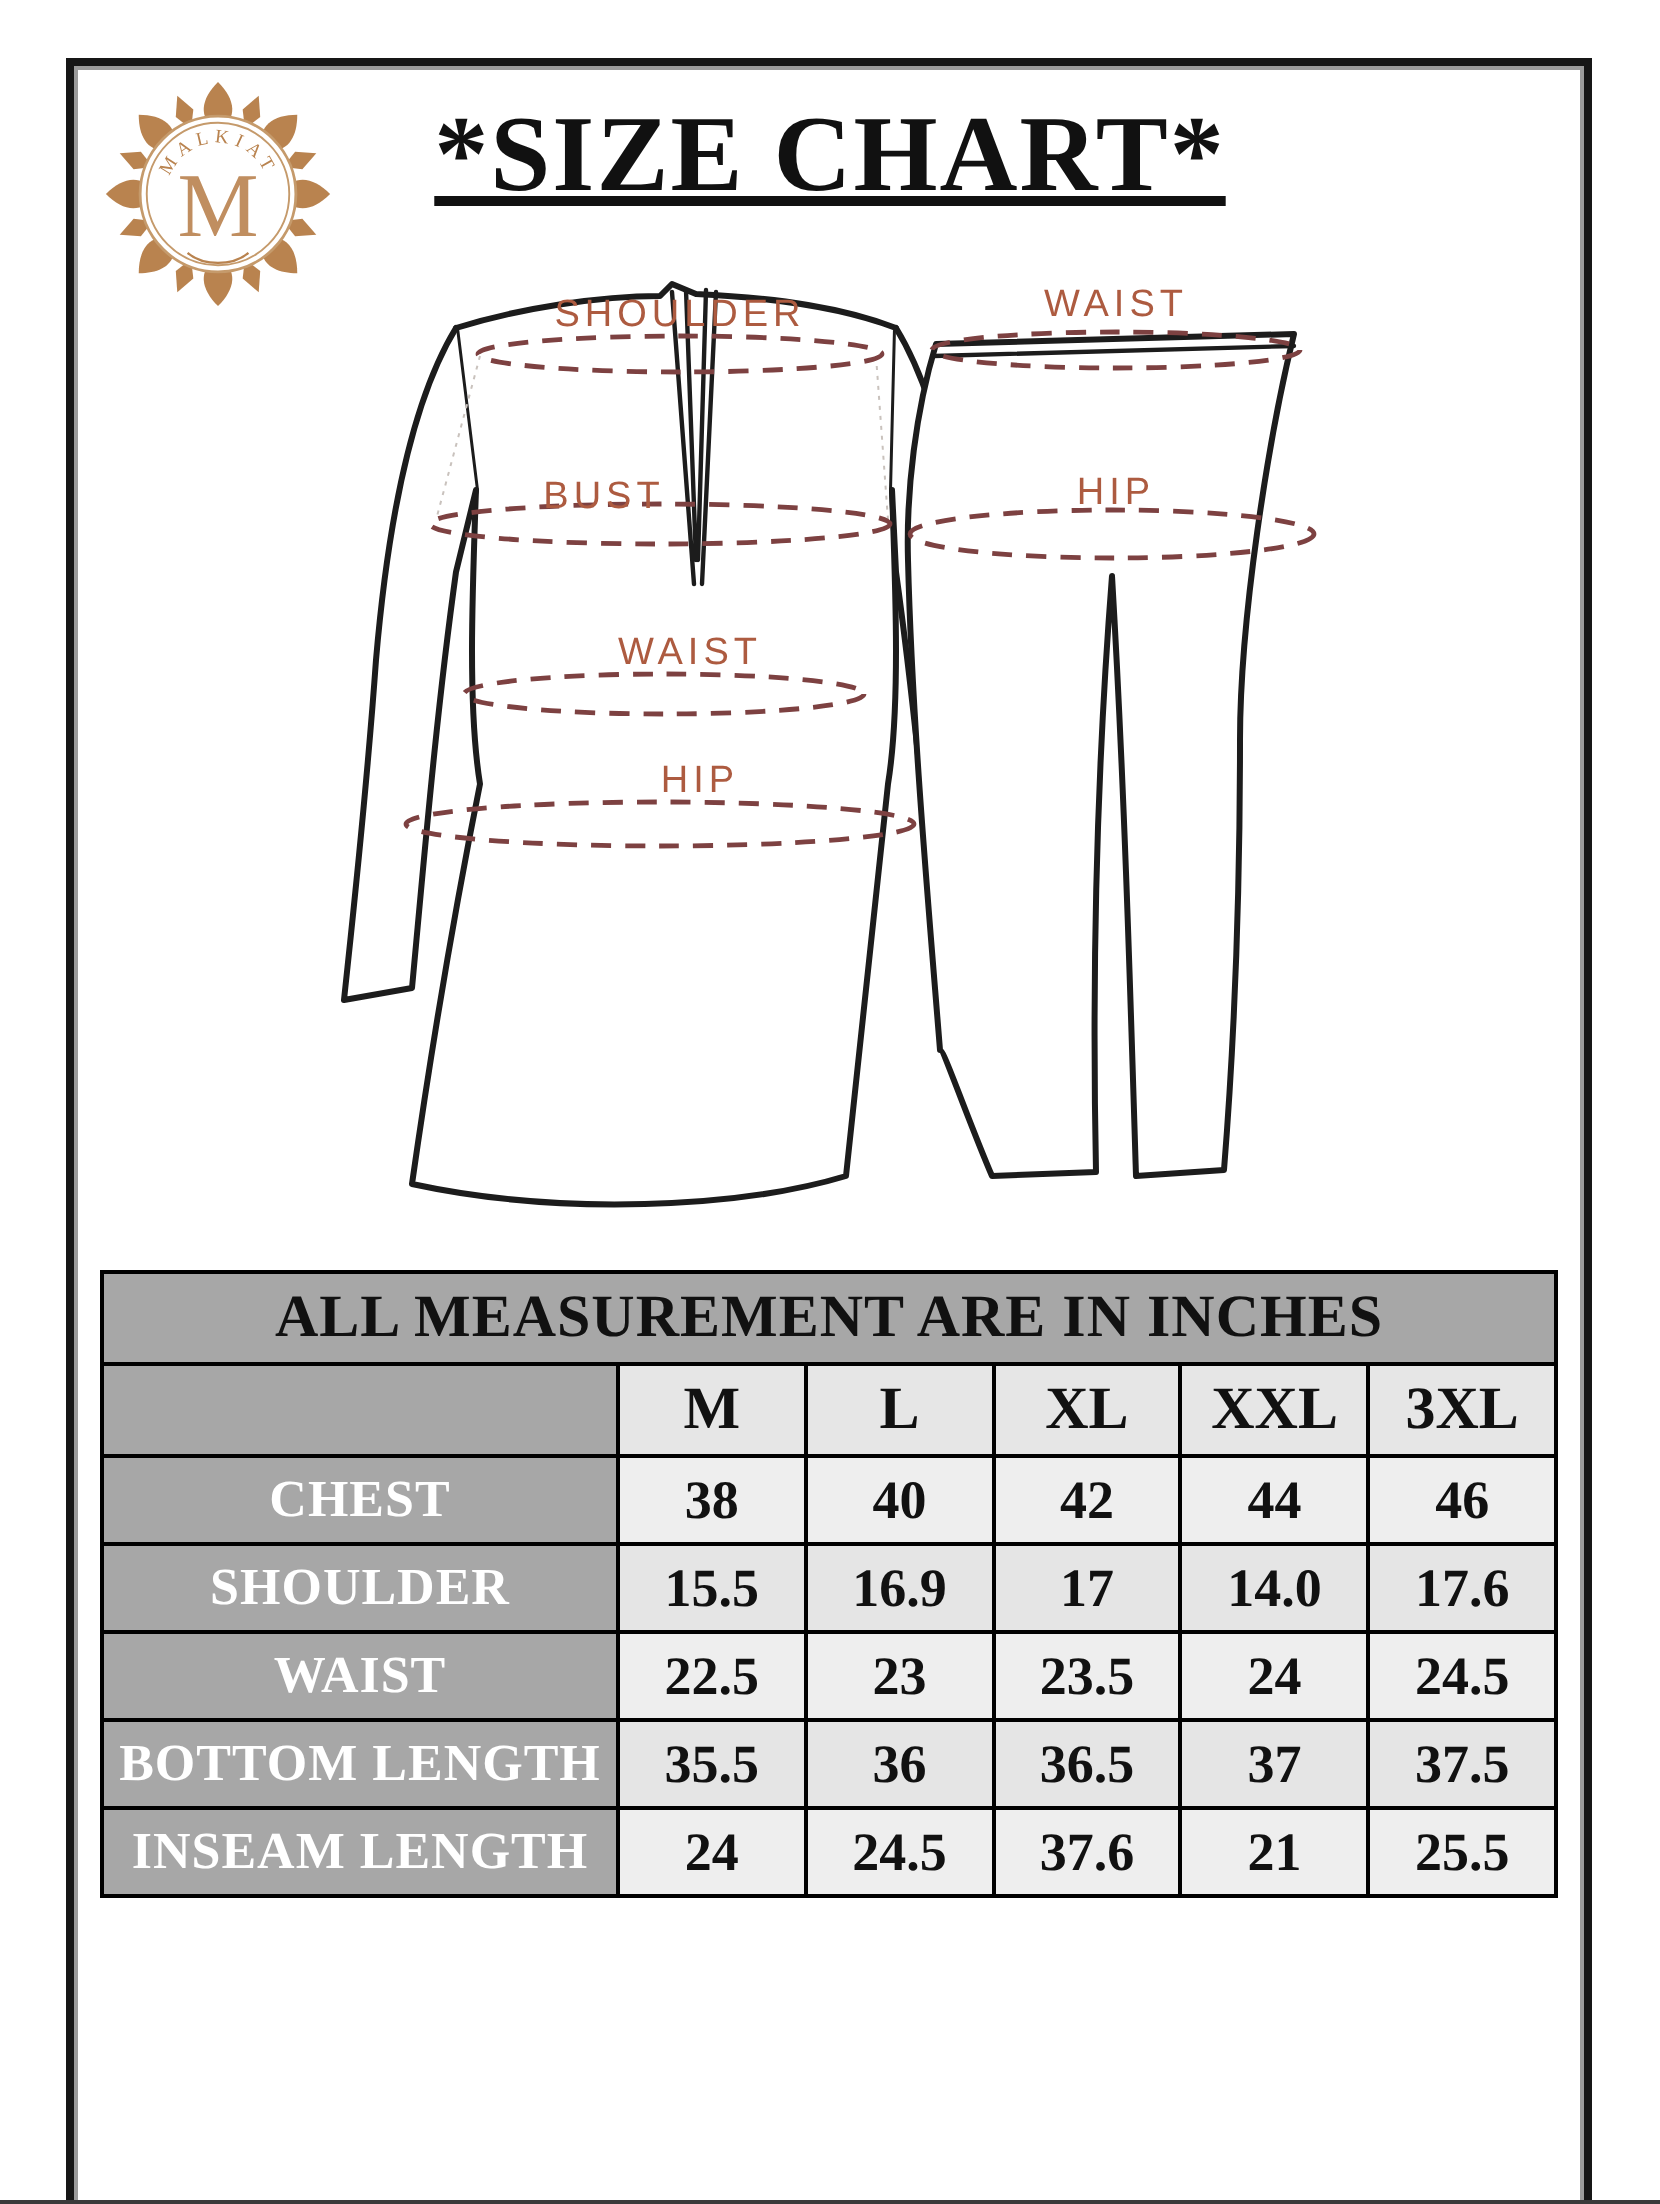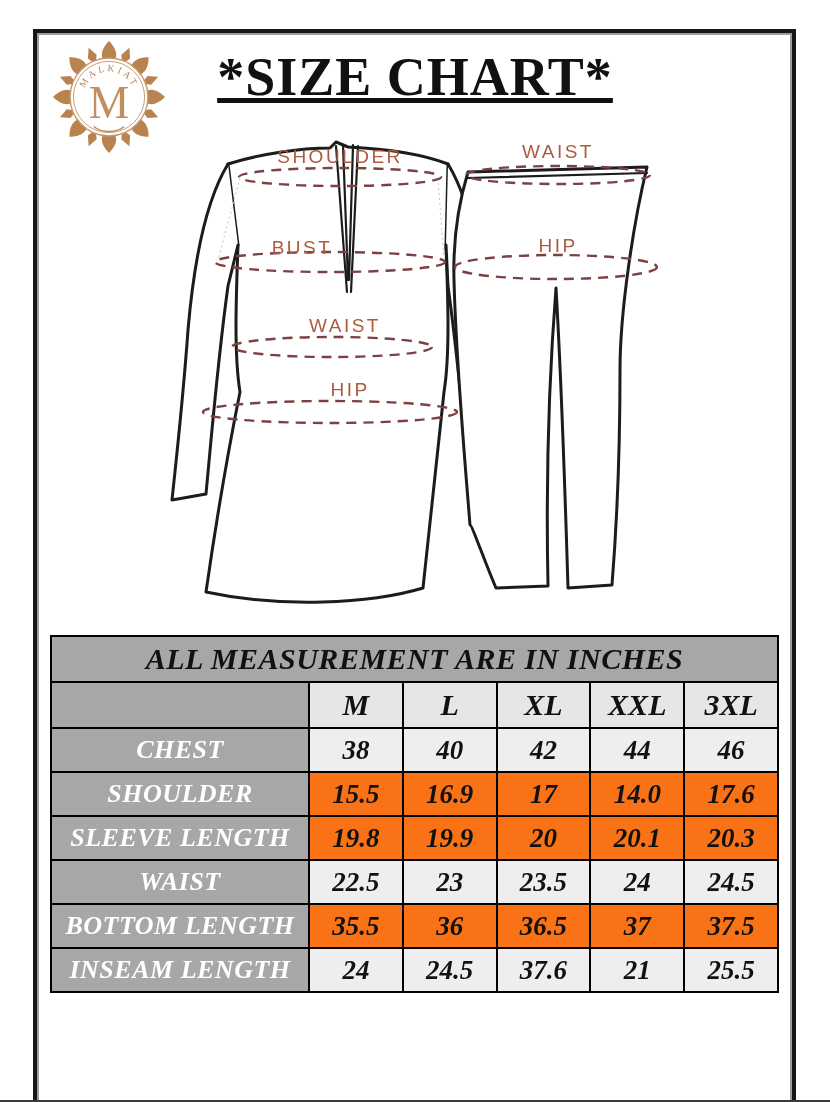--- a/index.html
+++ b/index.html
@@ -25,33 +25,33 @@
   .garment { stroke:#1c1c1c; stroke-width:3; fill:#ffffff; stroke-linejoin:round; stroke-linecap:round; }
   .garment-thin { stroke:#1c1c1c; stroke-width:2.2; fill:none; stroke-linecap:round; }
   .dash { fill:none; stroke:#7d4141; stroke-width:2.4; stroke-dasharray:10 7; }
   .seam { stroke:#c9c2bd; stroke-width:1; stroke-dasharray:2 3; }
   .measure-label {
     font-family:"Liberation Sans", sans-serif; font-size:19px; letter-spacing:2.5px;
     fill:#ad5b40; text-anchor:middle;
   }
   .size-table {
     position:absolute; left:50px; top:635px; width:729px;
-    border-collapse:collapse; table-layout:fixed;font-style:italic;
+    border-collapse:collapse; table-layout:fixed;
   }
   .size-table td {
     border:2px solid #000; text-align:center; vertical-align:middle;
     font-weight:700; overflow:hidden;
   }
   .size-table .caption-cell { background:#a7a7a7; color:#111; font-size:30px; height:46px; letter-spacing:0.5px; }
   .size-table .corner-cell { background:#a7a7a7; }
   .size-table .size-head { background:#e6e6e6; color:#111; font-size:30px; height:46px; }
   .size-table .row-label { background:#a7a7a7; color:#ffffff; font-size:26px; letter-spacing:0.5px;text-align:center; }
   .size-table .val { font-size:27px; color:#111; height:44px; }
   .size-table tr.light .val { background:#eeeeee;margin-left:40px; }
-  .size-table tr.dark  .val { background:#f97316; }
+  .size-table tr.dark  .val { background:#e5e5e5; }
   .col-label { width:258px; }
 </style>
 </head>
 <body>
 
 <div class="page">
 
   <div class="frame">
     <div class="frame-inner"></div>
   </div>
@@ -189,28 +189,20 @@
       <td class="val">46</td>
     </tr>
     <tr class="dark">
       <td class="row-label">SHOULDER</td>
       <td class="val">15.5</td>
       <td class="val">16.9</td>
       <td class="val">17</td>
       <td class="val">14.0</td>
       <td class="val">17.6</td>
     </tr>
-    <tr class="dark">
-      <td class="row-label">SLEEVE LENGTH</td>
-      <td class="val">19.8</td>
-      <td class="val">19.9</td>
-      <td class="val">20</td>
-      <td class="val">20.1</td>
-      <td class="val">20.3</td>
-    </tr>
     <tr class="light">
       <td class="row-label">WAIST</td>
       <td class="val">22.5</td>
       <td class="val">23</td>
       <td class="val">23.5</td>
       <td class="val">24</td>
       <td class="val">24.5</td>
     </tr>
     <tr class="dark">
       <td class="row-label">BOTTOM LENGTH</td>

